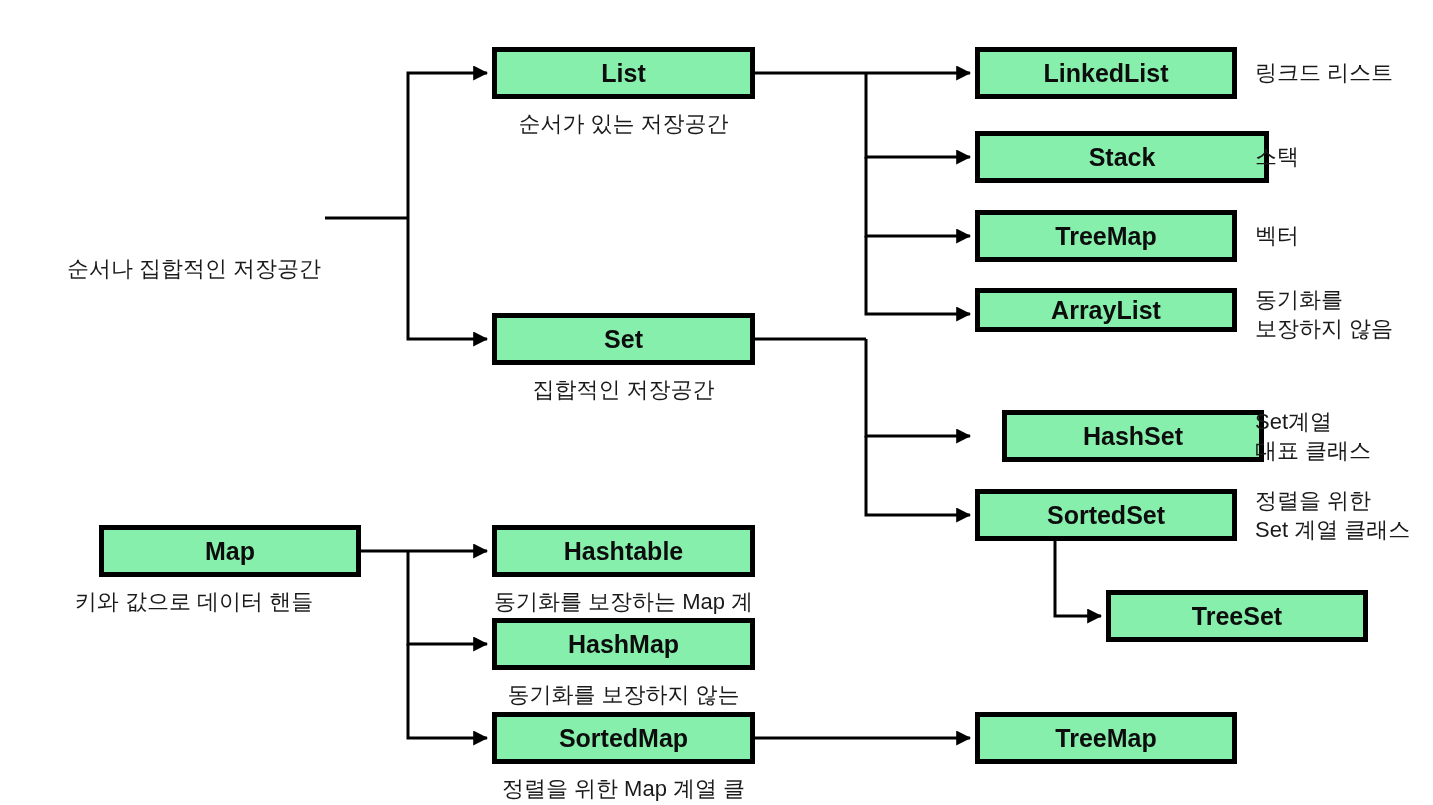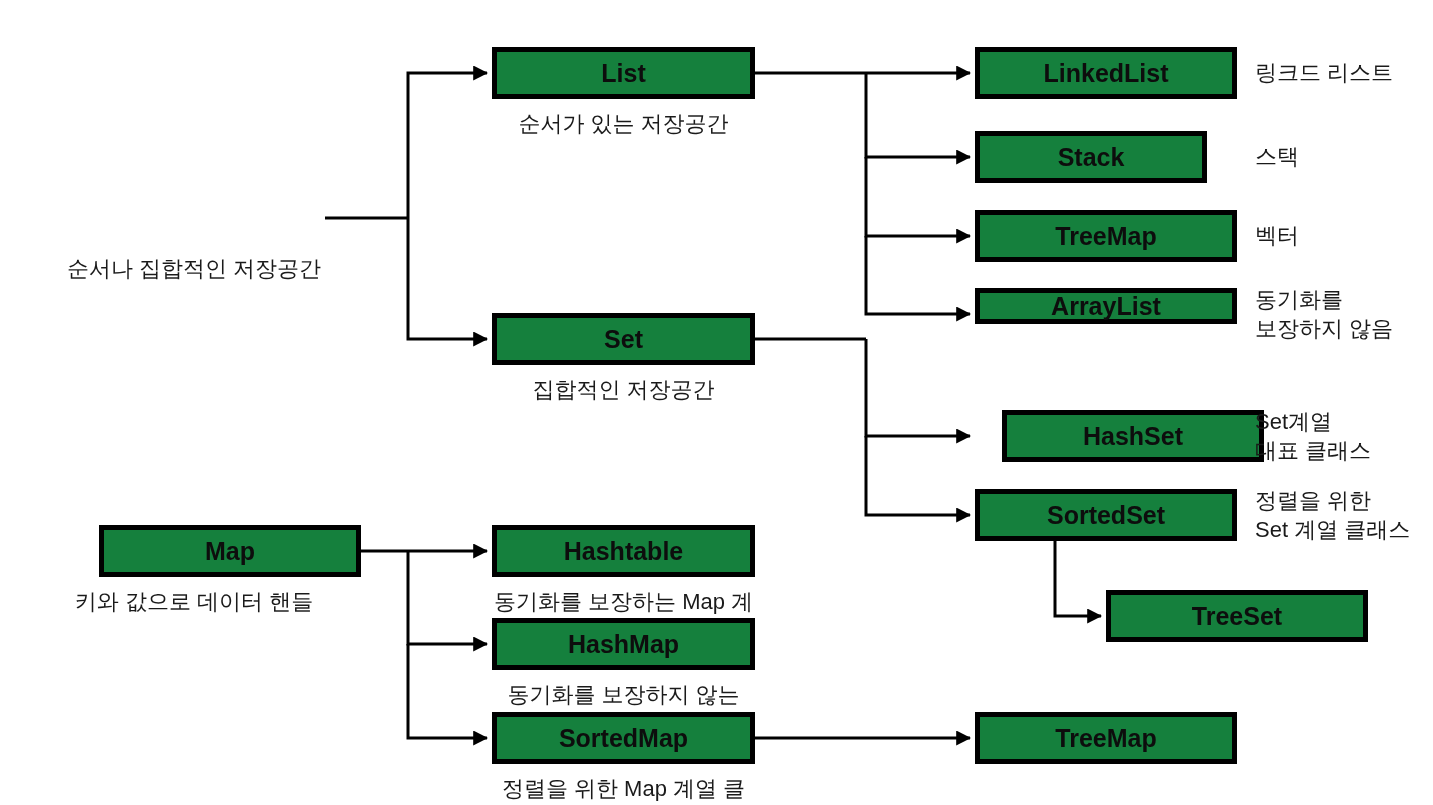--- a/index.html
+++ b/index.html
@@ -14,21 +14,21 @@
   #edges-svg {
     position: absolute;
     left: 0; top: 0;
     width: 1433px;
     height: 805px;
   }
   .node {
     position: absolute;
     box-sizing: border-box;
     border: 5px solid #000000;
-    background: #15803d;
+    background: #86efac;
     display: flex;
     align-items: center;
     justify-content: center;
   }
   .node-label {
     font-weight: bold;
     font-size: 25px;
     color: #0d0d0d;
   }
   .caption {
@@ -73,29 +73,29 @@
     </div>
     <div class="caption below" style="left: 492px; width: 263px; top: 109px;">순서가 있는 저장공간</div>
     <div class="node" style="left: 492px; top: 313px; width: 263px; height: 52px;">
       <span class="node-label">Set</span>
     </div>
     <div class="caption below" style="left: 492px; width: 263px; top: 375px;">집합적인 저장공간</div>
     <div class="node" style="left: 975px; top: 47px; width: 262px; height: 52px;">
       <span class="node-label">LinkedList</span>
     </div>
     <div class="caption right" style="left: 1255px; top: 73px;">링크드 리스트</div>
-    <div class="node" style="left: 975px; top: 131px; width: 232px; height: 52px;">
+    <div class="node" style="left: 975px; top: 131px; width: 294px; height: 52px;">
       <span class="node-label">Stack</span>
     </div>
     <div class="caption right" style="left: 1255px; top: 157px;">스택</div>
     <div class="node" style="left: 975px; top: 210px; width: 262px; height: 52px;">
       <span class="node-label">TreeMap</span>
     </div>
     <div class="caption right" style="left: 1255px; top: 236px;">벡터</div>
-    <div class="node" style="left: 975px; top: 288px; width: 262px; height: 36px;">
+    <div class="node" style="left: 975px; top: 288px; width: 262px; height: 44px;">
       <span class="node-label">ArrayList</span>
     </div>
     <div class="caption right" style="left: 1255px; top: 314px;">동기화를
 보장하지 않음</div>
     <div class="node" style="left: 1002px; top: 410px; width: 262px; height: 52px;">
       <span class="node-label">HashSet</span>
     </div>
     <div class="caption right" style="left: 1255px; top: 436px;">Set계열
 대표 클래스</div>
     <div class="node" style="left: 975px; top: 489px; width: 262px; height: 52px;">

